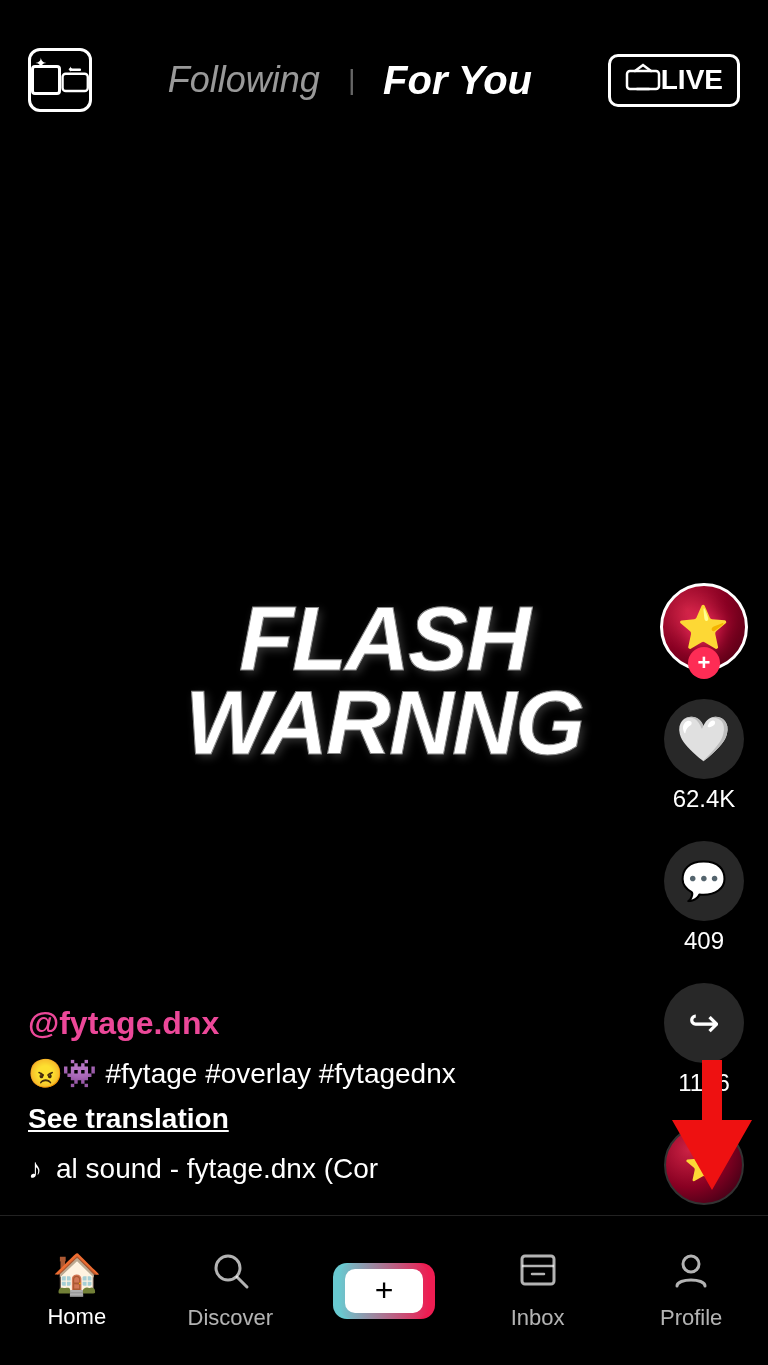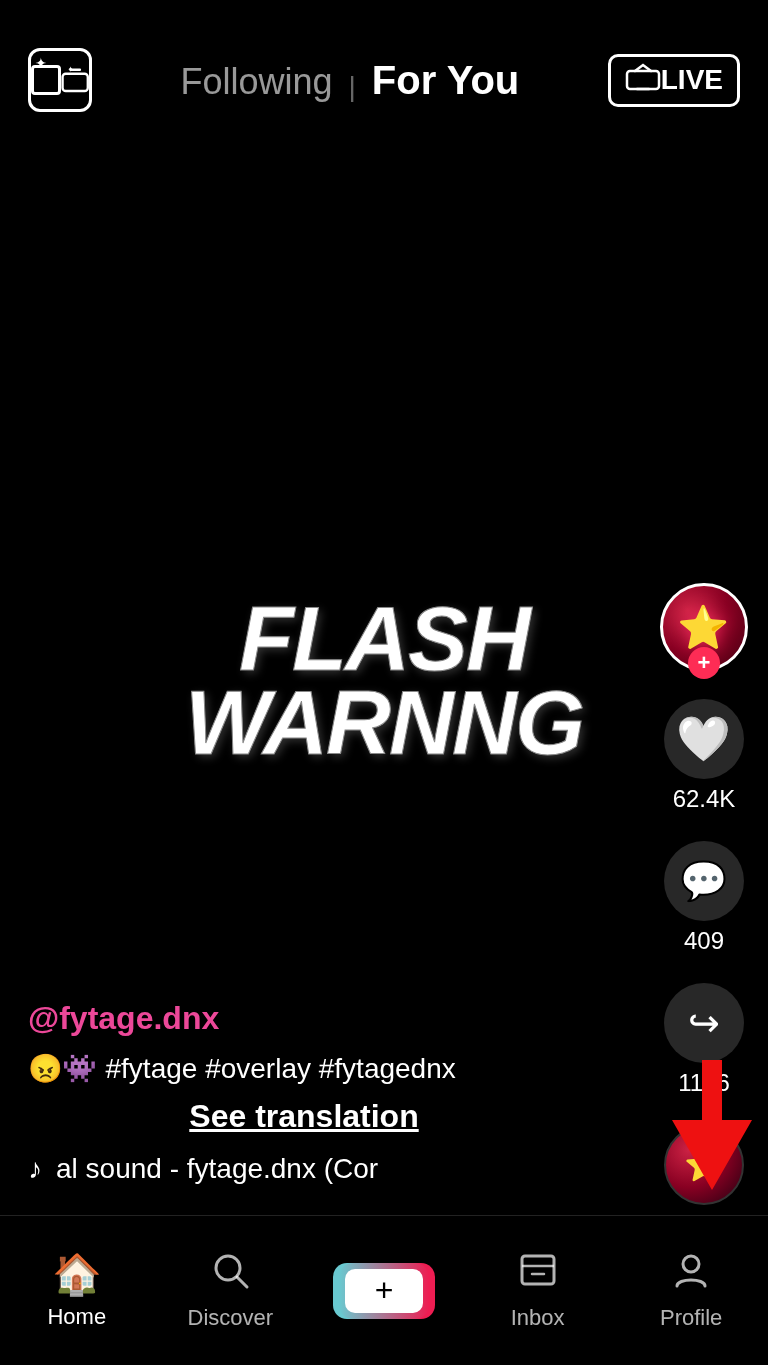--- a/index.html
+++ b/index.html
@@ -41,22 +41,23 @@
     }
     .camera-icon::after {
       content: '✦';
       position: absolute;
       font-size: 14px;
       color: #fff;
       top: 4px; left: 4px;
     }
     .nav-tabs {
       display: flex;
-      align-items: flex-end;
-      gap: 16px;
+      align-items: center;
+      gap: 28px;
+      font-style: italic;
     }
     .nav-following {
       font-size: 36px;
       font-weight: 400;
       color: rgba(255,255,255,0.6);
     }
     .nav-divider {
       color: rgba(255,255,255,0.4);
       font-size: 28px;
     }
@@ -199,26 +200,25 @@
       color: #ec4899;
       margin-bottom: 12px;
     }
     .caption {
       font-size: 28px;
       color: #fff;
       margin-bottom: 10px;
       line-height: 1.4;
     }
     .see-translation {
-      font-size: 32px;
+      font-size: 28px;
       font-weight: 700;
       color: #fff;
       margin-bottom: 18px;
       text-decoration: underline;
-      text-align: center;
     }
     .sound-row {
       display: flex;
       align-items: center;
       gap: 14px;
     }
     .music-note {
       font-size: 28px;
       color: #fff;
     }

